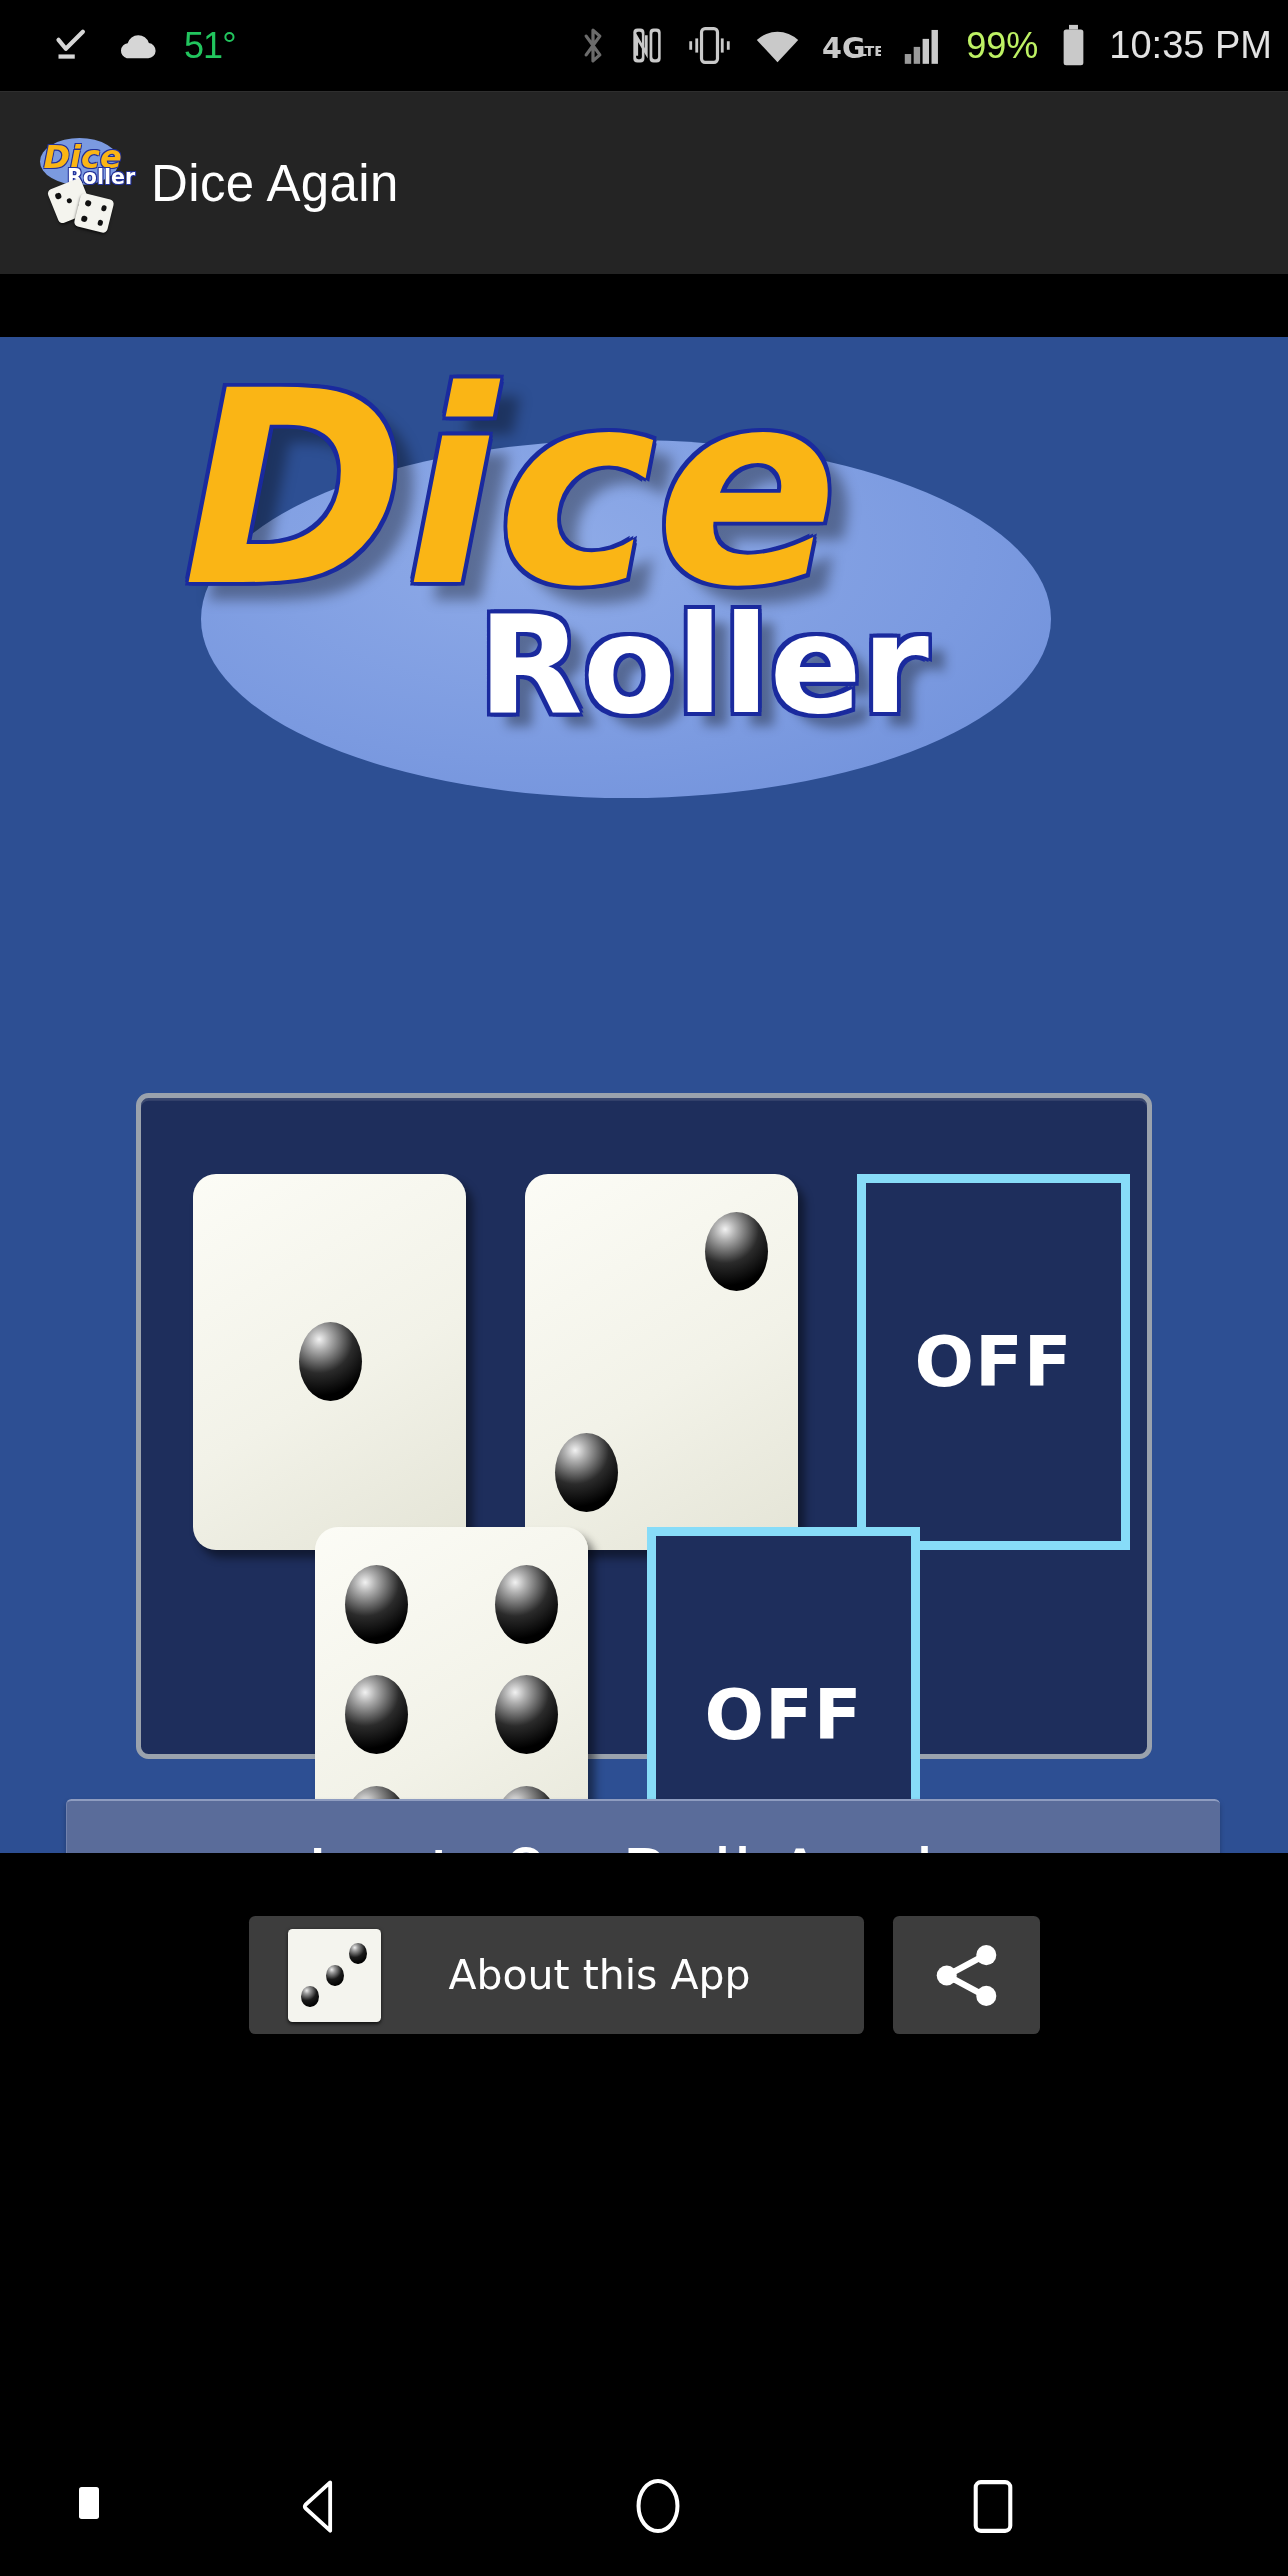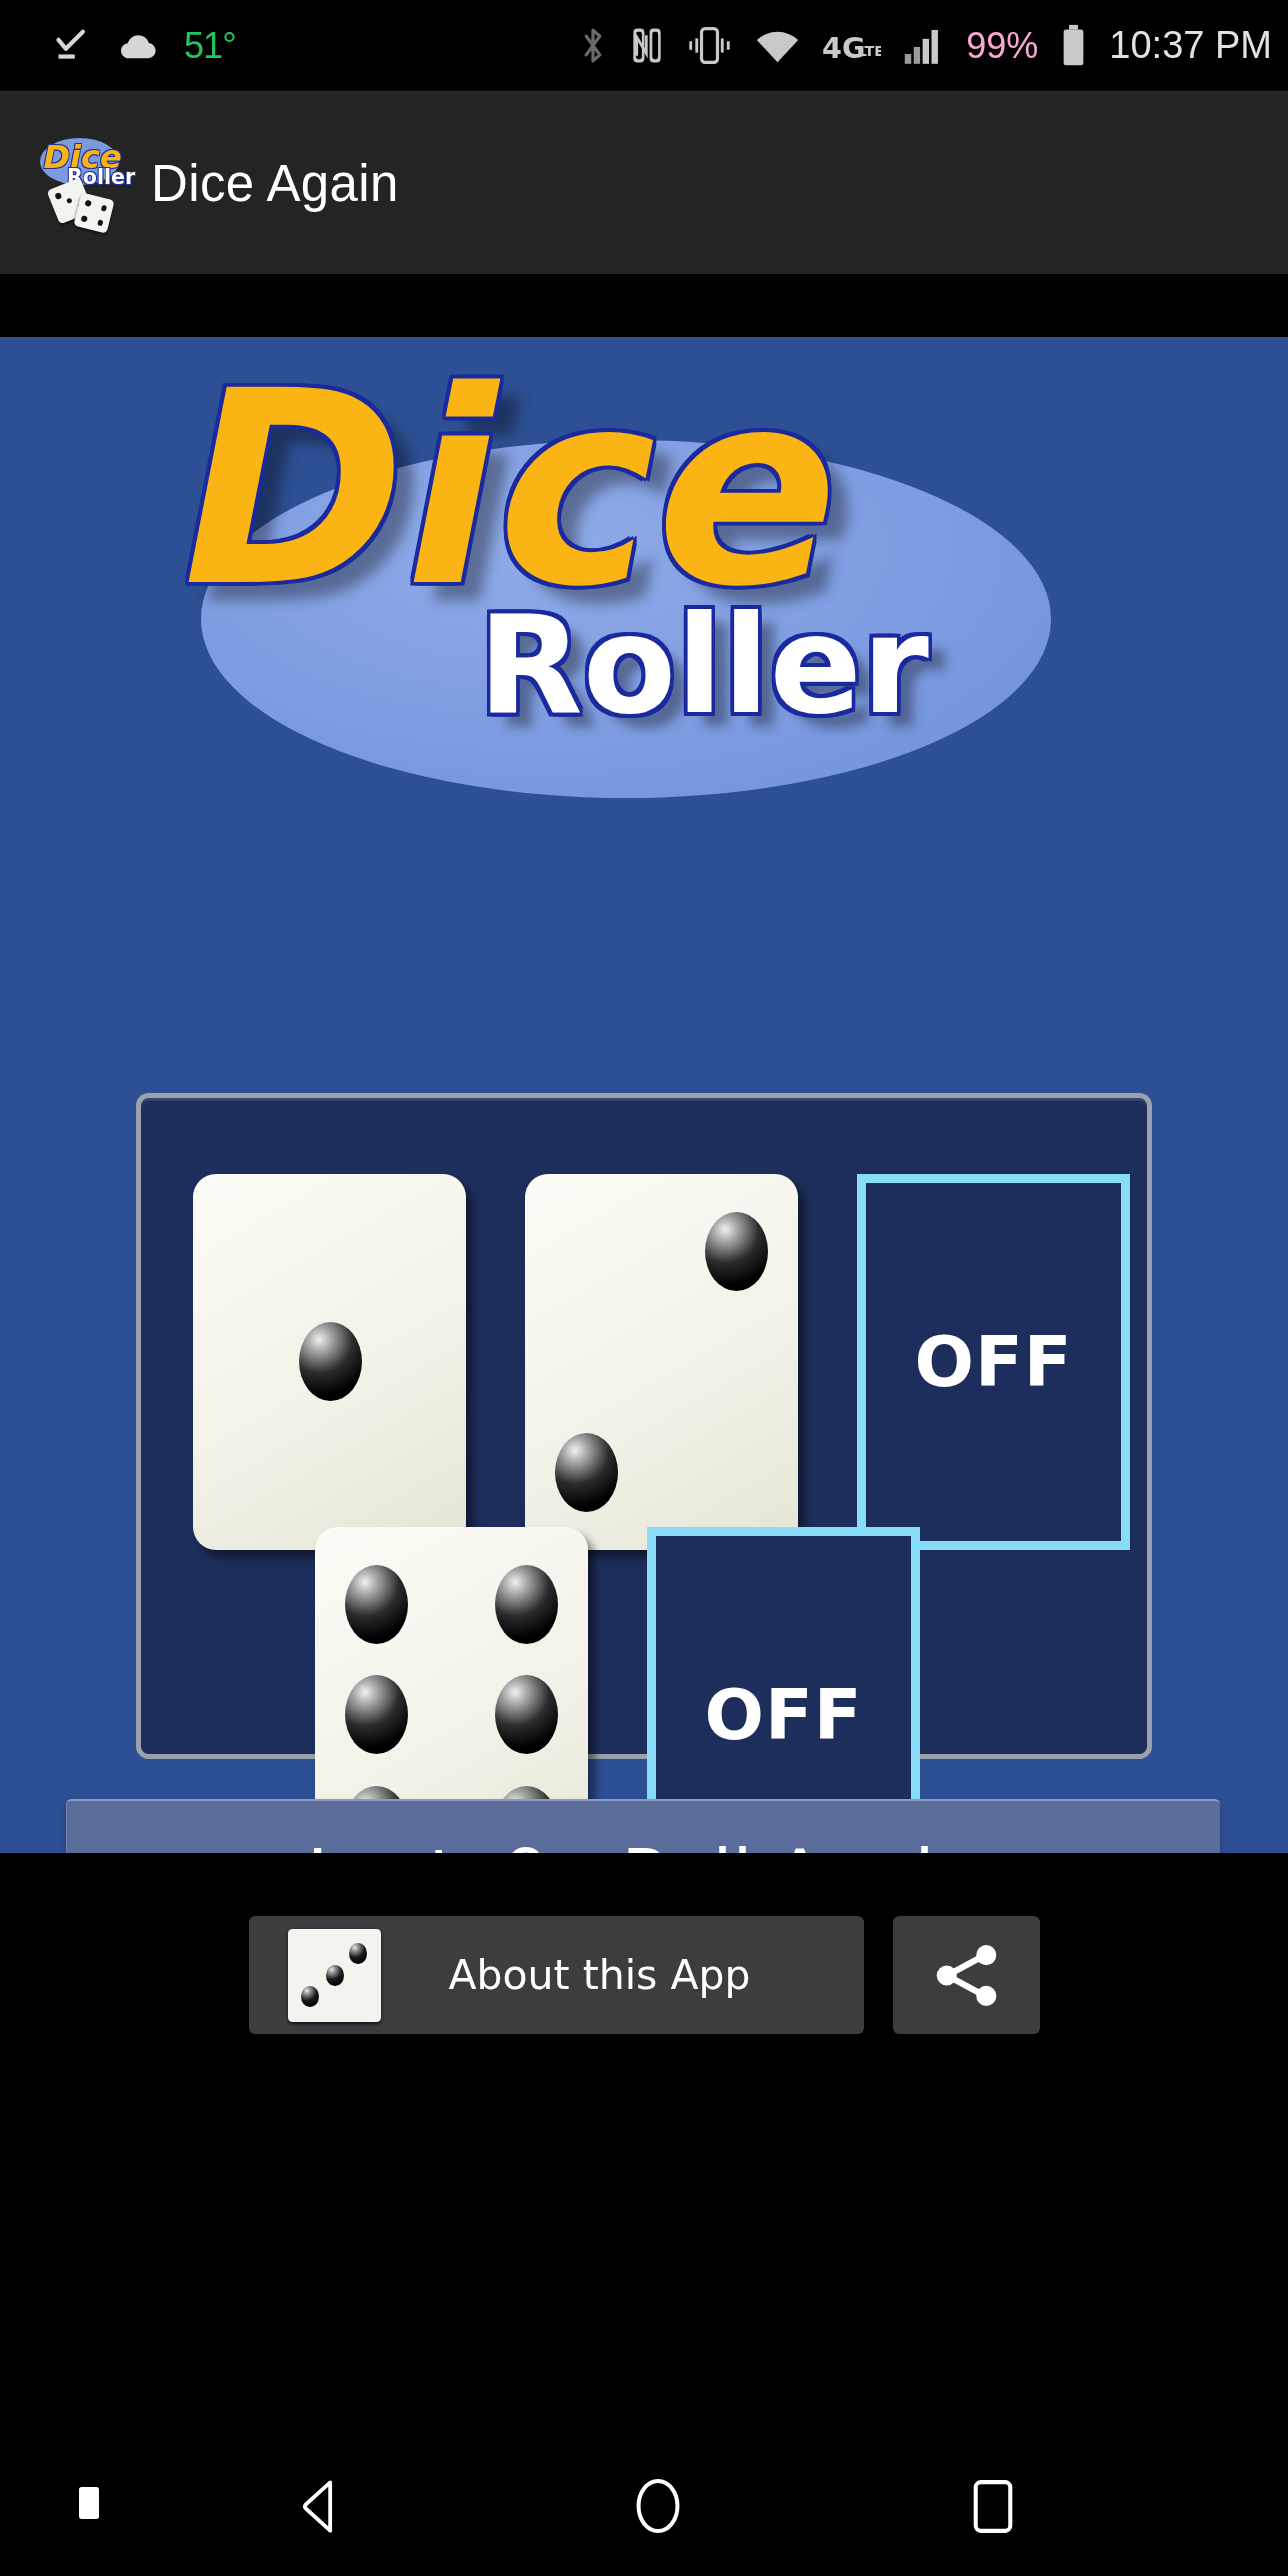--- a/index.html
+++ b/index.html
@@ -8,21 +8,21 @@
 
   
   .statusbar{
     height:91px; background:#000; display:flex; align-items:center;
     padding:0 16px 0 52px; color:#d6d6d6;
   }
   .sb-left{ display:flex; align-items:center; gap:25px; flex:0 0 auto; }
   .sb-spacer{ flex:1 1 auto; }
   .sb-right{ display:flex; align-items:center; gap:22px; flex:0 0 auto; }
   .sb-temp{ font-size:36px; letter-spacing:-0.9px; color:#22c55e; }
-  .sb-batt{ font-size:36px; color:#f9a8d4; letter-spacing:0px; }
+  .sb-batt{ font-size:36px; color:#bef264; letter-spacing:0px; }
   .sb-time{ font-size:38px; color:#e2e2e2; letter-spacing:0px; }
   .ic{ display:inline-block; line-height:0; }
 
   
   .appbar{
     height:183px; background:#242424; display:flex; align-items:center;
     padding-left:38px; gap:27px; border-top:0.9px solid #2e2e2e;
   }
   .applogo{ width:86px; height:100px; position:relative; flex:0 0 auto; }
   .applogo .ell{
@@ -225,21 +225,21 @@
         <rect x="16" y="1.5" width="3.6" height="19" fill="#c9c9c9"></rect>
       </svg>
     </span>
     <span class="sb-batt">99%</span>
     <span class="ic">
       <svg width="27" height="43" viewBox="0 0 15 24">
         <rect x="5" y="0.5" width="5" height="2.6" fill="#c9c9c9"></rect>
         <rect x="2" y="3" width="11" height="20" rx="1.4" fill="#c9c9c9"></rect>
       </svg>
     </span>
-    <span class="sb-time">10:37 PM</span>
+    <span class="sb-time">10:35 PM</span>
   </div>
 </div>
 
 <div class="appbar">
   <div class="applogo">
     <div class="ell"></div>
     <div class="w1">Dice</div>
     <div class="w2">Roller</div>
     <div class="d1">
       <span class="pip" style="left:6.3px;top:6.3px"></span>

